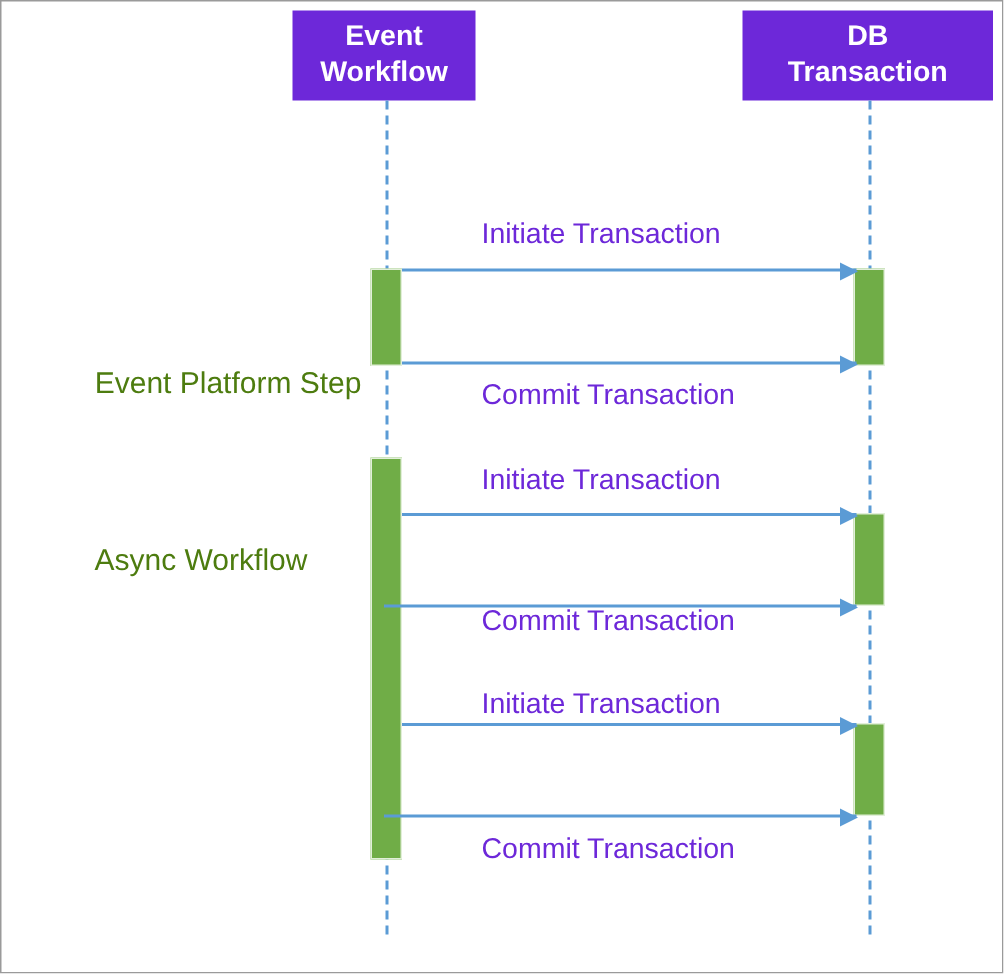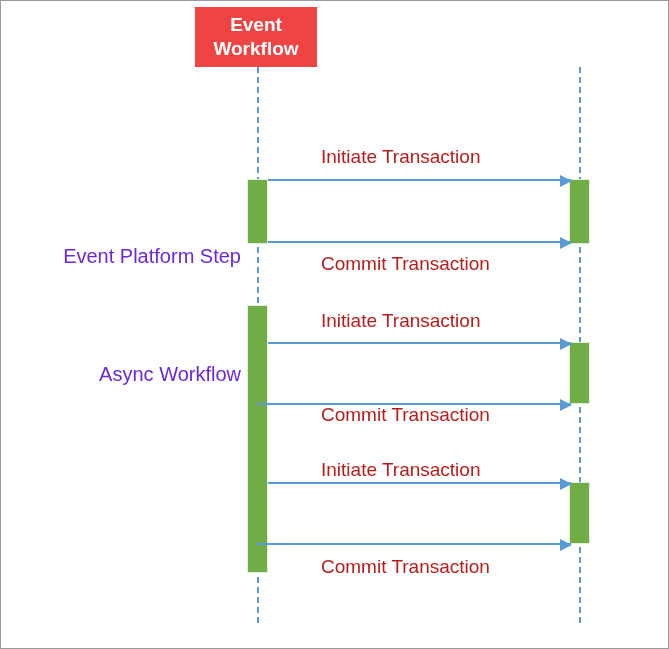--- a/index.html
+++ b/index.html
@@ -14,21 +14,21 @@
     background: #ffffff;
     box-sizing: border-box;
     border: 1px solid #9a9a9a;
     overflow: hidden;
     font-family: "Liberation Sans", sans-serif;
   }
 
   
   .participant-box {
     position: absolute;
-    background: #ef4444;
+    background: #6d28d9;
     color: #ffffff;
     font-weight: bold;
     font-size: 19px;
     line-height: 24px;
     text-align: center;
     display: flex;
     flex-direction: column;
     align-items: center;
     justify-content: center;
     box-sizing: border-box;
@@ -86,47 +86,51 @@
     width: 0;
     height: 0;
     border-top: 6px solid transparent;
     border-bottom: 6px solid transparent;
     border-left: 12px solid #5b9bd5;
   }
 
   
   .msg-label {
     position: absolute;
-    color: #b91c1c;
+    color: #6d28d9;
     font-size: 19px;
     line-height: 22px;
     white-space: nowrap;
     text-align: center;
   }
 
   
   .side-label {
     position: absolute;
-    color: #6d28d9;
+    color: #4d7c0f;
     font-size: 20px;
     line-height: 27px;
     text-align: right;
     white-space: pre;
   }
 </style>
 </head>
 <body>
 
 <div id="canvas">
 
   <div id="participant-event-pipeline" class="participant-box">
     <span class="pname-line">Event</span>
     <span class="pname-line">Workflow</span>
   </div>
 
+  <div id="participant-db-transaction" class="participant-box">
+    <span class="pname-line">DB</span>
+    <span class="pname-line">Transaction</span>
+  </div>
 
   <div id="lifeline-event-pipeline" class="lifeline"></div>
   <div id="lifeline-db-transaction" class="lifeline"></div>
 
   <div class="activation" style="left:246px; top:178px; width:21px; height:65px;"></div>
 
   <div class="activation" style="left:246px; top:304px; width:21px; height:268px;"></div>
 
   <div class="activation" style="left:568px; top:178px; width:21px; height:65px;"></div>
   <div class="activation" style="left:568px; top:341px; width:21px; height:62px;"></div>
@@ -159,17 +163,17 @@
 
   <div class="message" style="left:255px; top:542px; width:315px;">
     <span class="arrowhead"></span>
   </div>
   <div class="msg-label" style="left:320px; top:555px;">Commit Transaction</div>
 
   <div class="side-label" style="left:0px; top:188px; width:240px;">
     <div>Event Platform Step</div>
   </div>
 
-  <div class="side-label" style="left:0px; top:306px; width:240px;">
+  <div class="side-label" style="left:13px; top:306px; width:240px;text-align:center;">
     <div>Async Workflow</div>
   </div>
 
 </div>
 
 </body></html>

